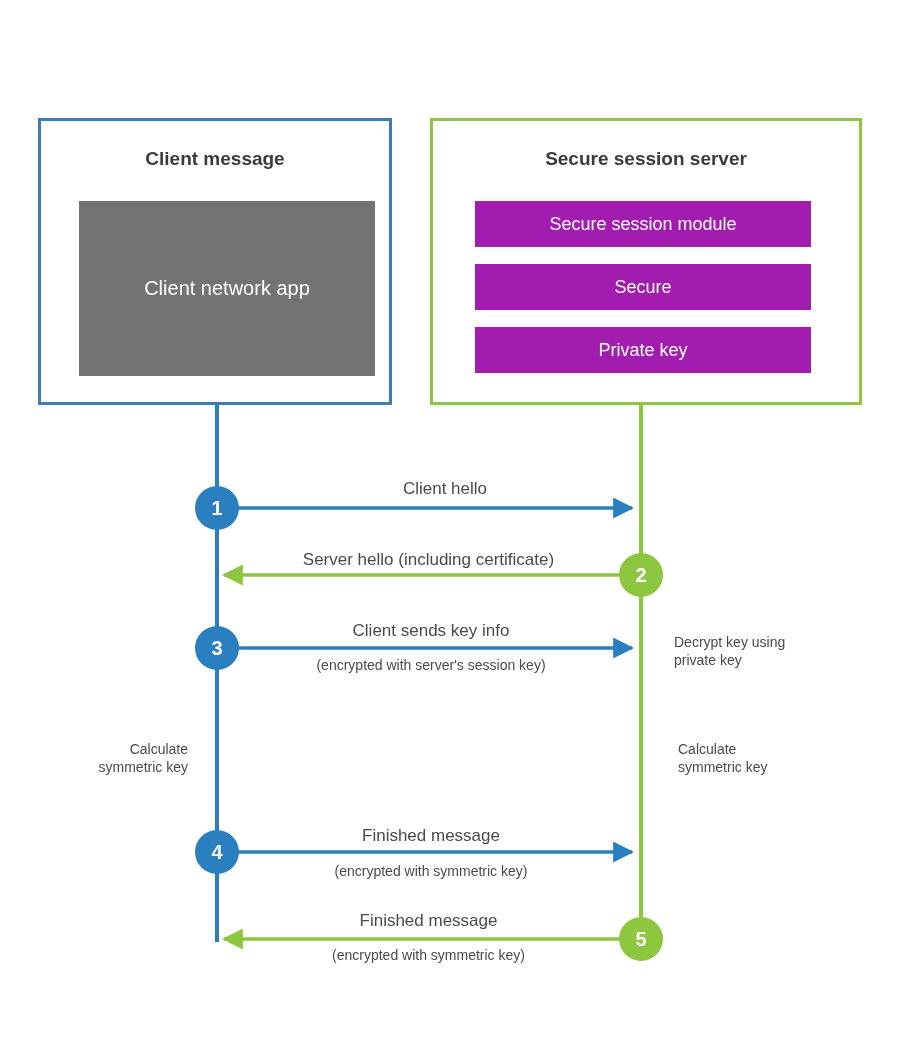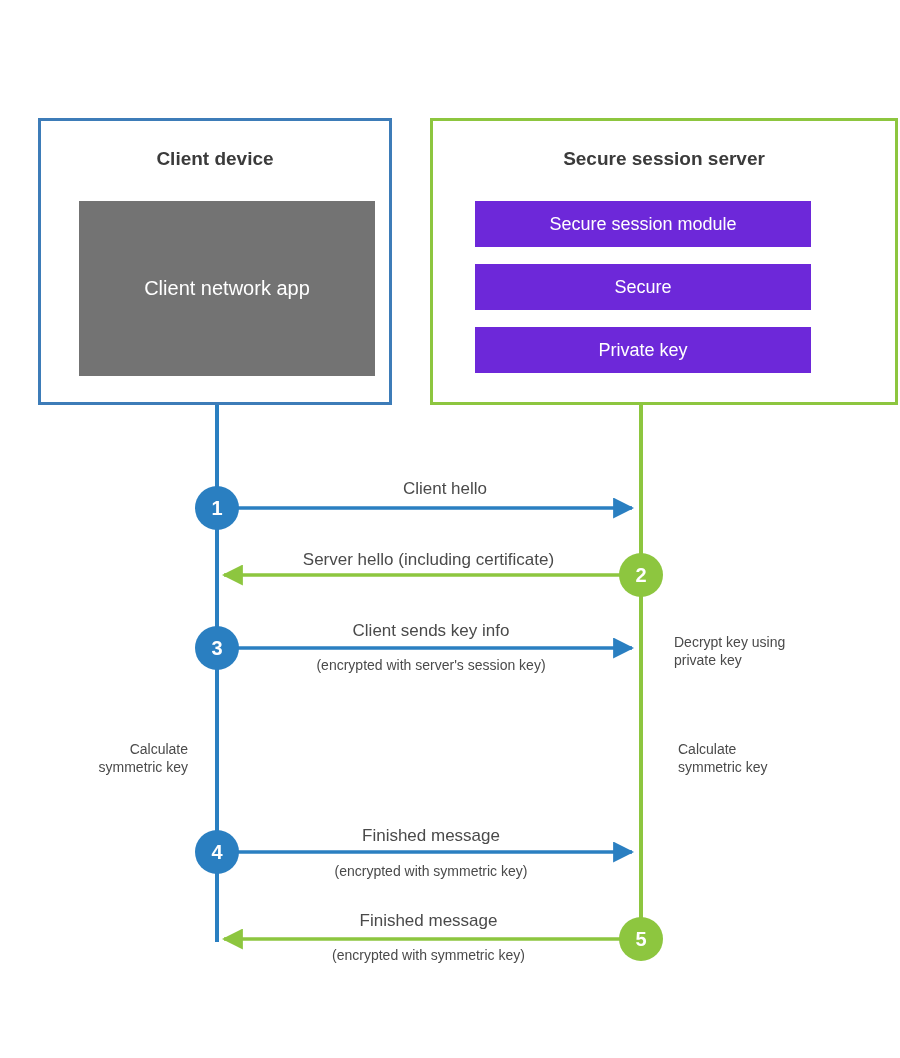--- a/index.html
+++ b/index.html
@@ -43,21 +43,21 @@
   .party-box.client {
     left: 38px;
     top: 118px;
     width: 354px;
     height: 287px;
     border: 3px solid #3d7cb8;
   }
   .party-box.server {
     left: 430px;
     top: 118px;
-    width: 468px;
+    width: 432px;
     height: 287px;
     border: 3px solid #8dc63f;
   }
   .party-title {
     position: absolute;
     left: 0;
     right: 0;
     top: 27px;
     text-align: center;
     font-size: 19px;
@@ -84,21 +84,21 @@
     width: 296px;
     height: 175px;
     background: #737373;
     font-size: 20px;
     padding: 0 18px;
   }
   .component.server-bar {
     left: 42px;
     width: 336px;
     height: 46px;
-    background: #6d28d9;
+    background: #a21caf;
   }
   .component.server-bar.b0 { top: 80px; }
   .component.server-bar.b1 { top: 143px; }
   .component.server-bar.b2 { top: 206px; }
 
   
   .lifeline {
     position: absolute;
     width: 4px;
   }
@@ -170,21 +170,21 @@
     text-align: left;
   }
 </style>
 </head>
 <body>
 
 <div id="diagram-root">
 
 
   <div class="party-box client">
-    <div class="party-title">Client device</div>
+    <div class="party-title">Client message</div>
     <div class="component client-app">Client network app</div>
   </div>
 
   <div class="party-box server">
     <div class="party-title">Secure session server</div>
     <div class="component server-bar b0">Secure session module</div>
     <div class="component server-bar b1">Secure</div>
     <div class="component server-bar b2">Private key</div>
   </div>
 

